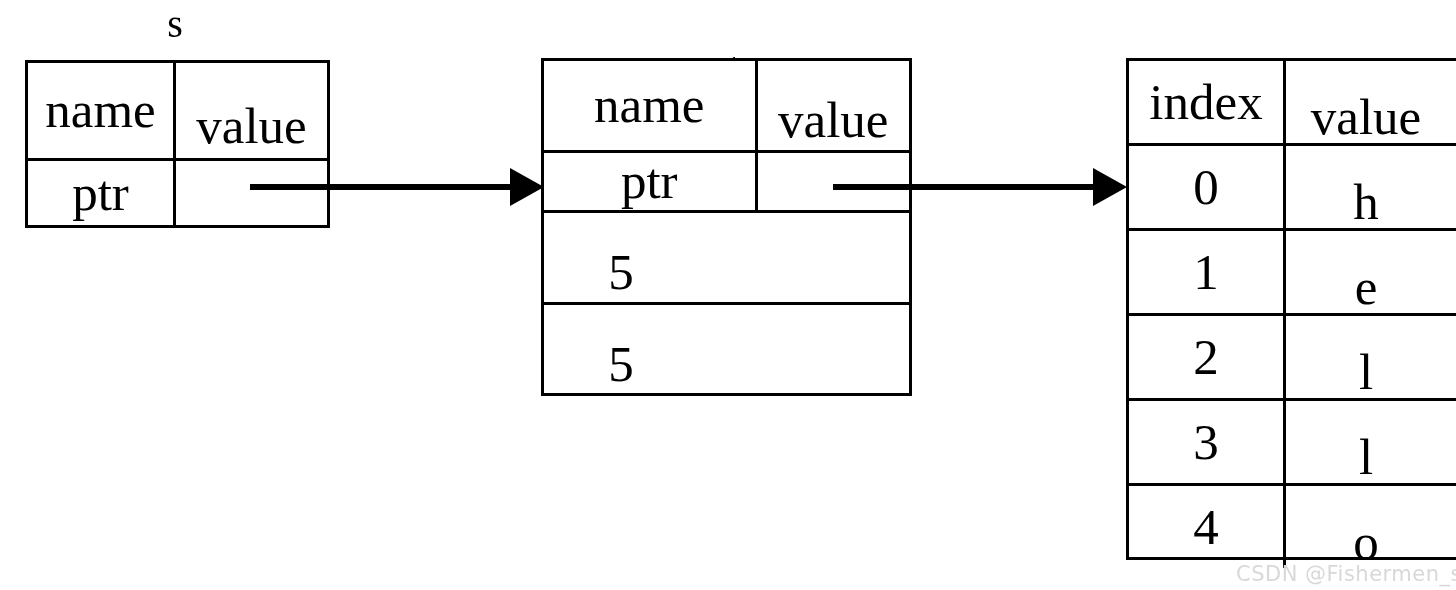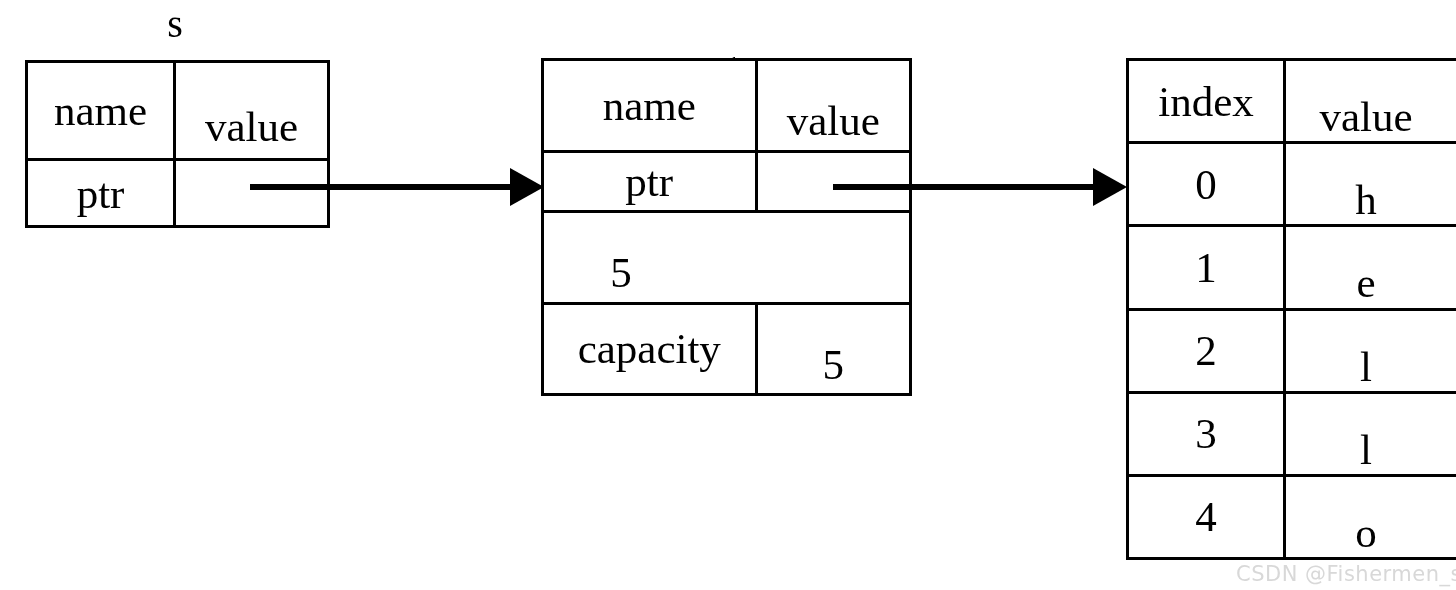--- a/index.html
+++ b/index.html
@@ -34,21 +34,21 @@
     flex: 1 1 auto;
     border-bottom: 3px solid #000;
   }
   .srow:last-child { border-bottom: none; }
   .cell {
     box-sizing: border-box;
     display: flex;
     align-items: center;
     justify-content: center;
     border-right: 3px solid #000;
-    font-size: 43px;
+    font-size: 51px;
     line-height: 1;
     white-space: nowrap;
   }
   .cell:last-child { border-right: none; margin-top: 31px; }
 
   
   .caption {
     position: absolute;
     font-size: 40px;
     line-height: 1;
@@ -120,21 +120,20 @@
       <div class="cell c1">value</div>
     </div>
     <div class="srow">
       <div class="cell c0">ptr</div>
       <div class="cell c1"></div>
     </div>
     <div class="srow">
       <div class="cell c1">5</div>
     </div>
     <div class="srow">
-      <div class="cell c0">capacity</div>
       <div class="cell c1">5</div>
     </div>
   </div>
 
   <div class="struct" id="table-buffer">
     <div class="srow">
       <div class="cell c0">index</div>
       <div class="cell c1">value</div>
     </div>
     <div class="srow">

